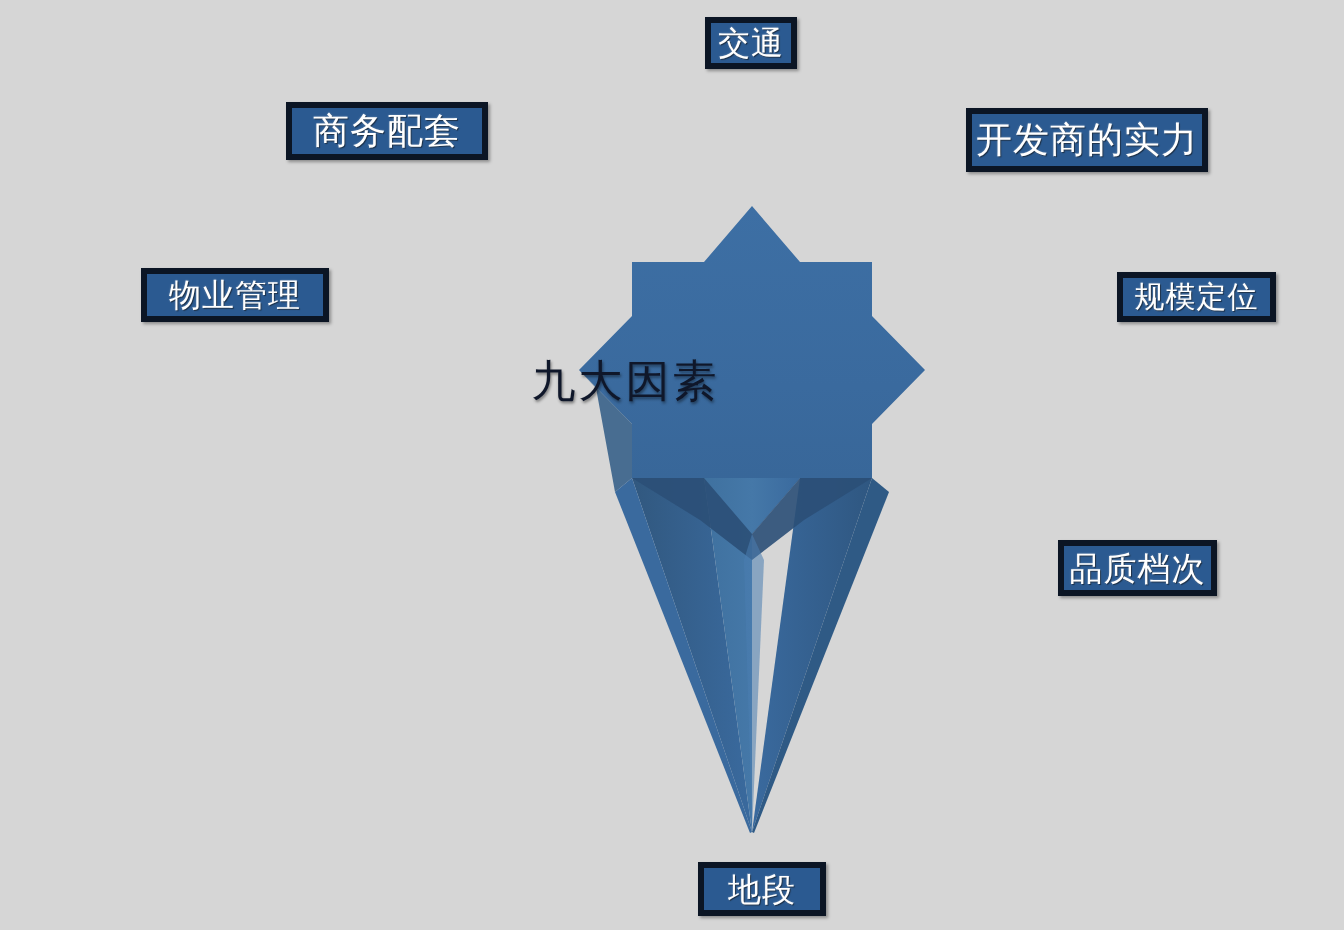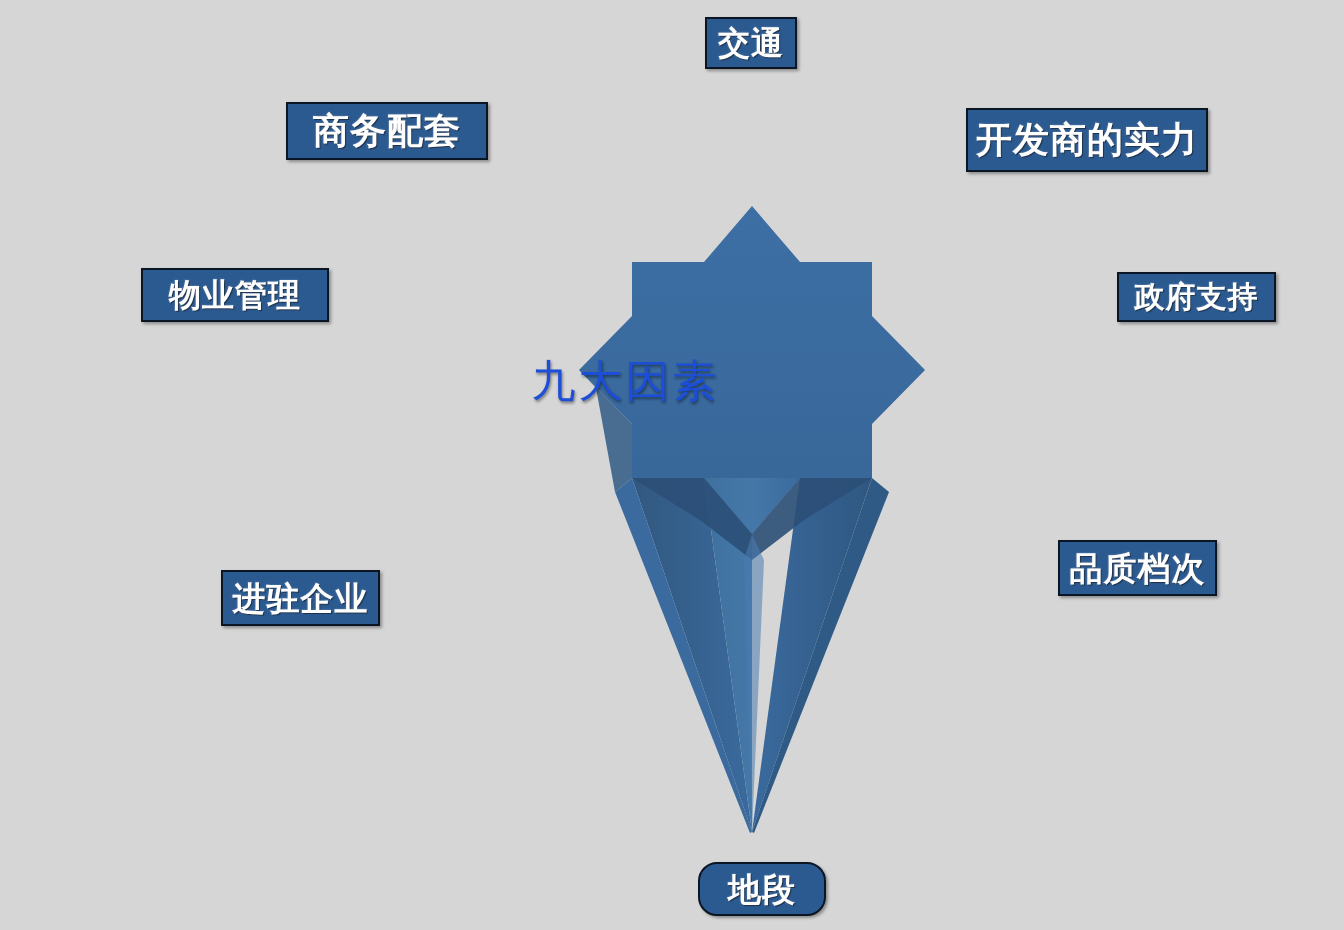--- a/index.html
+++ b/index.html
@@ -23,32 +23,32 @@
     position: absolute;
     left: 0;
     top: 0;
     width: 1344px;
     height: 930px;
   }
   .label-box {
     position: absolute;
     box-sizing: border-box;
     background: #2b5a91;
-    border: 2px solid #ef4444;
+    border: 6px solid #ef4444;
     color: #ffffff;
     display: flex;
     align-items: center;
     justify-content: center;
     white-space: nowrap;
     letter-spacing: 1px;
     text-shadow: 1px 1px 1px rgba(0,0,0,0.55),
                  0 0 2px rgba(255,255,255,0.35);
     box-shadow: 2px 2px 3px rgba(0,0,0,0.35);
     line-height: 1;
-    font-weight: 700;
+    font-weight: 400;
     text-align: right;
   }
   .center-title {
     position: absolute;
     color: #f2f6fb;
     white-space: nowrap;
     text-shadow: 1px 2px 3px rgba(0,0,0,0.45);
     letter-spacing: 3px;
     font-weight: 400;
   }
@@ -95,24 +95,23 @@
     <polygon points="872,478 889,492 754,833 752,832" fill="#2f5a85"></polygon>
 
     <polygon points="704,478 800,478 752,534 752,832" fill="url(#gradConeC)"></polygon>
 
     <polygon points="632,478 704,478 752,534 752,560 700,520" fill="#2b4f77" opacity="0.9"></polygon>
     <polygon points="872,478 800,478 752,534 752,560 804,520" fill="#2b4f77" opacity="0.9"></polygon>
 
     <polygon points="752,534 764,560 752,832 744,560" fill="#4a7eb0" opacity="0.55"></polygon>
   </svg>
 
-  <div class="center-title" style="font-size: 44px; color: #1d4ed8; left: 0px; width: 1171px; text-align: center; top: 352px; transform: translateX(0px); padding-left: 80px; box-sizing: border-box;">九大因素</div>
+  <div class="center-title" style="font-size: 44px; color: #0f172a; left: 0px; width: 1171px; text-align: center; top: 352px; transform: translateX(0px); padding-left: 80px; box-sizing: border-box;">九大因素</div>
 
   <div class="label-box" style="left: 705px; top: 17px; width: 92px; height: 52px; font-size: 32px; background: rgb(43, 90, 145); border-color: rgb(11, 21, 36); color: rgb(255, 255, 255);">交通</div>
   <div class="label-box" style="left: 966px; top: 108px; width: 242px; height: 64px; font-size: 36px; background: rgb(43, 90, 145); border-color: rgb(11, 21, 36); color: rgb(255, 255, 255);">开发商的实力</div>
   <div class="label-box" style="left: 286px; top: 102px; width: 202px; height: 58px; font-size: 36px; background: rgb(43, 90, 145); border-color: rgb(11, 21, 36); color: rgb(255, 255, 255);">商务配套</div>
   <div class="label-box" style="left: 141px; top: 268px; width: 188px; height: 54px; font-size: 32px; background: rgb(43, 90, 145); border-color: rgb(11, 21, 36); color: rgb(255, 255, 255);">物业管理</div>
-  <div class="label-box" style="left: 1117px; top: 272px; width: 159px; height: 50px; font-size: 30px; background: rgb(43, 90, 145); border-color: rgb(11, 21, 36); color: rgb(255, 255, 255);">政府支持</div>
-  <div class="label-box" style="left: 221px; top: 570px; width: 159px; height: 56px; font-size: 33px; background: rgb(43, 90, 145); border-color: rgb(11, 21, 36); color: rgb(255, 255, 255);">进驻企业</div>
+  <div class="label-box" style="left: 1117px; top: 272px; width: 159px; height: 50px; font-size: 30px; background: rgb(43, 90, 145); border-color: rgb(11, 21, 36); color: rgb(255, 255, 255);">规模定位</div>
   <div class="label-box" style="left: 1058px; top: 540px; width: 159px; height: 56px; font-size: 33px; background: rgb(43, 90, 145); border-color: rgb(11, 21, 36); color: rgb(255, 255, 255);">品质档次</div>
-  <div class="label-box" style="left: 698px; top: 862px; width: 128px; height: 54px; font-size: 33px; background: rgb(43, 90, 145); border-color: rgb(11, 21, 36); color: rgb(255, 255, 255); border-radius: 19px;">地段</div>
+  <div class="label-box" style="left: 698px; top: 862px; width: 128px; height: 54px; font-size: 33px; background: rgb(43, 90, 145); border-color: rgb(11, 21, 36); color: rgb(255, 255, 255);">地段</div>
 
 </div>
 
 </body></html>

